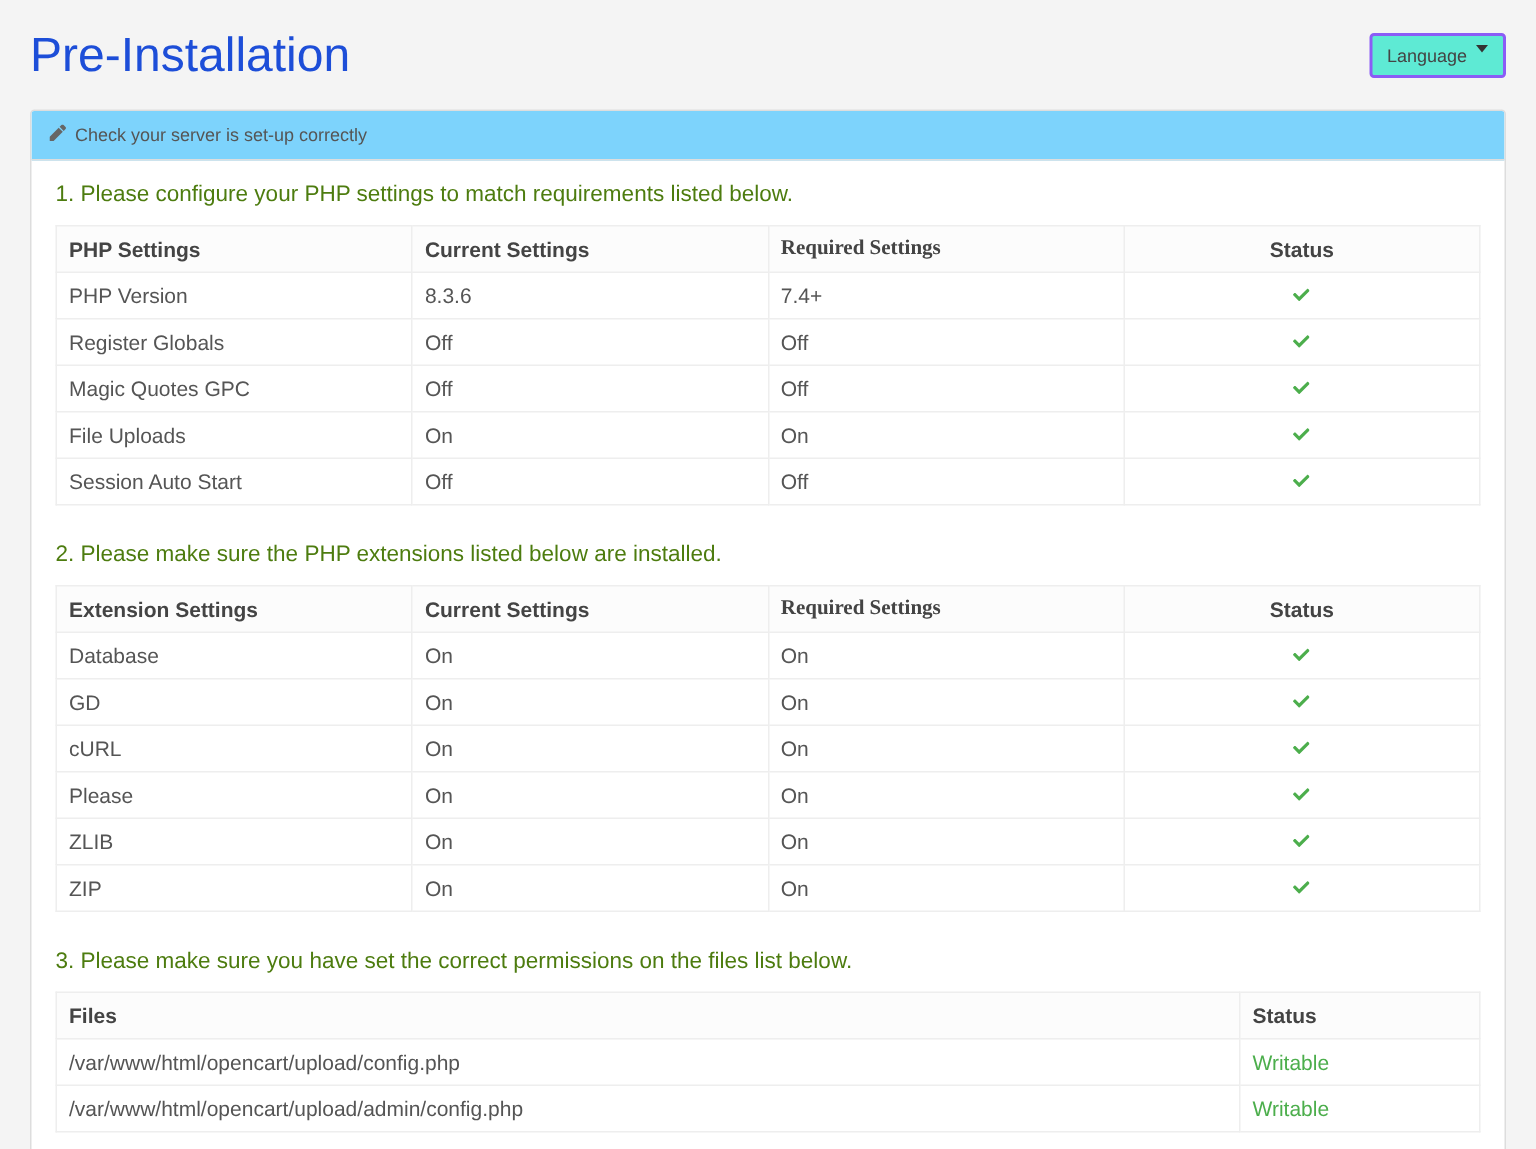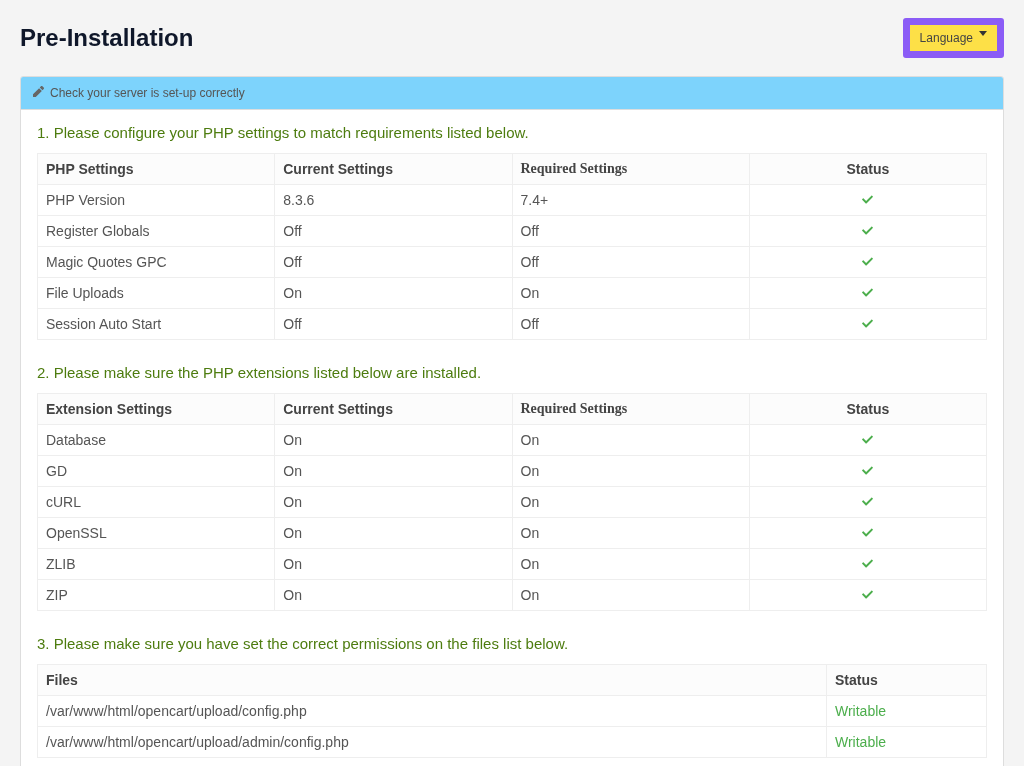--- a/index.html
+++ b/index.html
@@ -10,27 +10,27 @@
       font-size: 12px;
       padding: 18px 20px;
     }
     .header-row {
       display: flex;
       justify-content: space-between;
       align-items: center;
       margin-bottom: 18px;
     }
     h1.page-title {
-      font-size: 24px;
-      font-weight: 700;
-      color: #0f172a;
+      font-size: 32px;
+      font-weight: 400;
+      color: #1d4ed8;
     }
     .language-dropdown {
-      background: #fde047;
-      border: 7px solid #8b5cf6;
+      background: #5eead4;
+      border: 2px solid #8b5cf6;
       border-radius: 3px;
       padding: 6px 10px;
       font-size: 12px;
       cursor: pointer;
       display: flex;
       gap: 6px;
     }
     .panel {
       border: 1px solid #ddd;
       border-radius: 3px;
@@ -230,21 +230,21 @@
             </tr>
             <tr>
               <td>cURL</td>
               <td>On</td>
               <td>On</td>
               <td class="center-col"><span class="check-icon"><svg viewBox="0 0 512 512" width="11" height="11" fill="#4cae4c">
                     <path d="M173.9 439.4L7.5 273c-9.4-9.4-9.4-24.6 0-33.9l33.9-33.9c9.4-9.4 24.6-9.4 33.9 0L192 321.9 436.7 77.2c9.4-9.4 24.6-9.4 33.9 0l33.9 33.9c9.4 9.4 9.4 24.6 0 33.9L210 439.4c-10 10-26.1 10-36.1 0z"></path>
                   </svg></span></td>
             </tr>
             <tr>
-              <td>OpenSSL</td>
+              <td>Please</td>
               <td>On</td>
               <td>On</td>
               <td class="center-col"><span class="check-icon"><svg viewBox="0 0 512 512" width="11" height="11" fill="#4cae4c">
                     <path d="M173.9 439.4L7.5 273c-9.4-9.4-9.4-24.6 0-33.9l33.9-33.9c9.4-9.4 24.6-9.4 33.9 0L192 321.9 436.7 77.2c9.4-9.4 24.6-9.4 33.9 0l33.9 33.9c9.4 9.4 9.4 24.6 0 33.9L210 439.4c-10 10-26.1 10-36.1 0z"></path>
                   </svg></span></td>
             </tr>
             <tr>
               <td>ZLIB</td>
               <td>On</td>
               <td>On</td>

